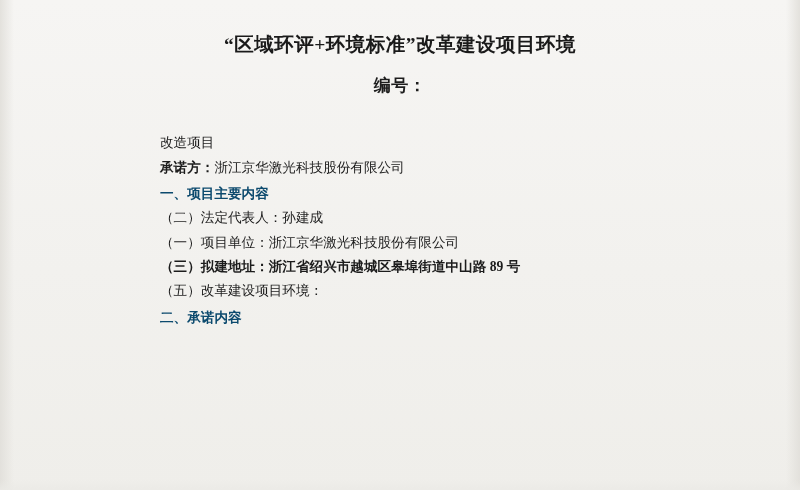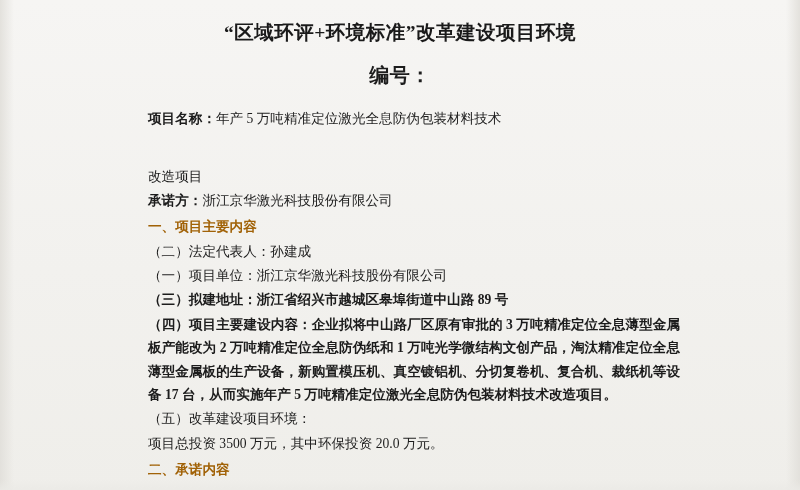--- a/index.html
+++ b/index.html
@@ -12,21 +12,21 @@
     background: #f2f1ef;
     font-family: "Liberation Serif", "DejaVu Serif", serif;
     overflow: hidden;
   }
   .page {
     position: relative;
     width: 800px;
     height: 490px;
     background: #f4f3f1;
     box-sizing: border-box;
-    padding: 0;
+    padding: 12px;
   }
   .paper-tint {
     position: absolute;
     inset: 0;
     background: linear-gradient(180deg, #f6f5f3 0%, #f2f1ee 55%, #efeeea 100%);
     pointer-events: none;
   }
   .content {
     position: relative;
     padding: 14px 120px 0 120px;
@@ -39,21 +39,21 @@
     line-height: 1.55;
     letter-spacing: 0.5px;
     color: #1a1a1a;
     margin: 4px 0 0 0;
   }
   .doc-title .line {
     display: block;
   }
   .code-line {
     text-align: center;
-    font-size: 20px;
+    font-size: 17px;
     font-weight: bold;
     color: #1d1d1d;
     margin-top: 14px;
     letter-spacing: 0.5px;
   }
   .body-block {
     margin-top: 18px;
     font-size: 13.6px;
     line-height: 1.72;
     color: #1c1c1c;
@@ -72,21 +72,21 @@
   }
   .hang {
     padding-left: 28px;
     text-indent: 0;
     margin-top: 34px;
   }
   .sec-head {
     margin: 3px 0 1px 0;
     font-size: 13.6px;
     font-weight: bold;
-    color: #a16207;
+    color: #0c4a6e;
   }
   .just {
     text-align: justify;
     font-weight: bold;
   }
   .bold {
     font-weight: bold;
   }
   .fade-bottom {
     position: absolute;
@@ -121,23 +121,20 @@
   <div class="content">
 
     <div class="doc-title">
       <span class="line">“区域环评+环境标准”改革建设项目环境</span>
     </div>
 
     <div class="code-line">编号：</div>
 
     <div class="body-block">
 
-      <div class="p indent1">
-        <span class="bold">项目名称：</span><span>年产 5 万吨精准定位激光全息防伪包装材料技术</span>
-      </div>
       <div class="p hang">改造项目</div>
 
 
       <div class="p indent1">
         <span class="bold">承诺方：</span><span>浙江京华激光科技股份有限公司</span>
       </div>
 
       <div class="sec-head indent1">一、项目主要内容</div>
 
       <div class="p indent2">
@@ -145,29 +142,25 @@
       </div>
 
       <div class="p indent2">
         <span>（一）项目单位：</span><span>浙江京华激光科技股份有限公司</span>
       </div>
 
       <div class="p indent2 just">
         <span>（三）拟建地址：</span><span>浙江省绍兴市越城区皋埠街道中山路 89 号</span>
       </div>
 
-      <div class="p indent2 just">
-        <span>（四）项目主要建设内容：</span><span>企业拟将中山路厂区原有审批的 3 万吨精准定位全息薄型金属板产能改为 2 万吨精准定位全息防伪纸和 1 万吨光学微结构文创产品，淘汰精准定位全息薄型金属板的生产设备，新购置模压机、真空镀铝机、分切复卷机、复合机、裁纸机等设备 17 台，从而实施年产 5 万吨精准定位激光全息防伪包装材料技术改造项目。</span>
-      </div>
 
       <div class="p indent2">
         <span>（五）改革建设项目环境：</span><span></span>
       </div>
 
-      <div class="p indent2">项目总投资 3500 万元，其中环保投资 20.0 万元。</div>
 
       <div class="sec-head indent1">二、承诺内容</div>
 
     </div>
   </div>
   <div class="edge-left"></div>
   <div class="edge-right"></div>
   <div class="fade-bottom"></div>
 </div>
 

